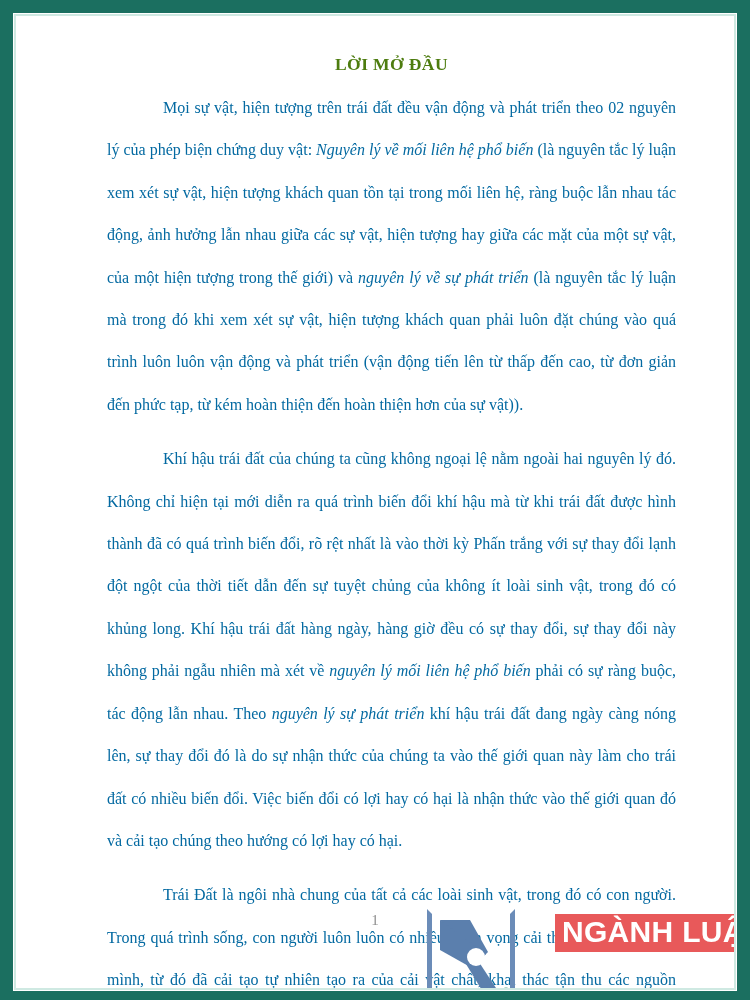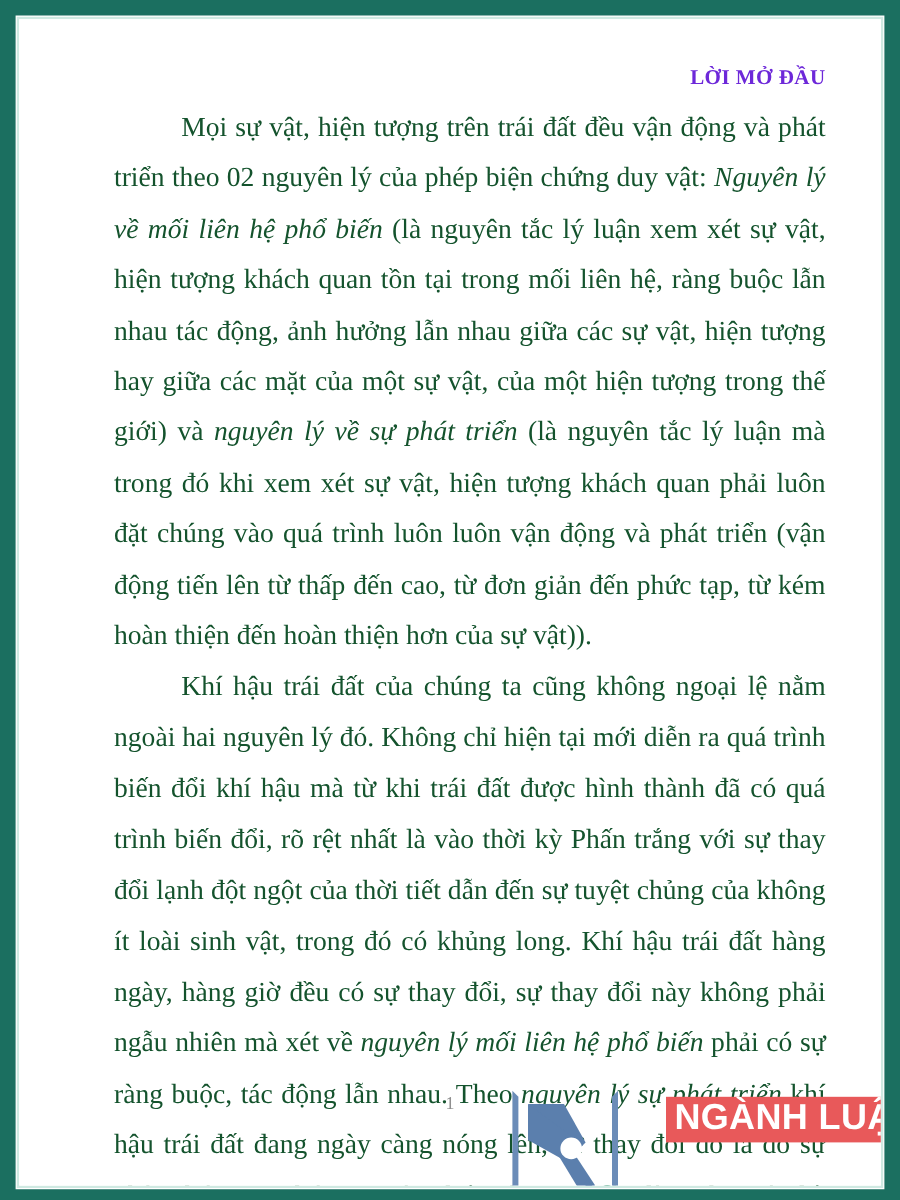--- a/index.html
+++ b/index.html
@@ -47,35 +47,35 @@
 
   
   #doc {
     position: absolute;
     left: 79px;
     top: 38px;
     width: 593px;
   }
 
   #doc-title {
-    text-align: right;
+    text-align: center;
     font-weight: bold;
     font-size: 17.5px;
     letter-spacing: 0.4px;
     margin: 0 0 10px 0;
-    color: #6d28d9;
+    color: #4d7c0f;
   }
 
   .para {
-    margin: 0;
+    margin: 12px;
     text-align: justify;
     text-justify: inter-word;
-    font-size: 23px;
+    font-size: 16px;
     line-height: 42.4px;
-    color: #14532d;
+    color: #0369a1;
     text-indent: 56px;
     hyphens: none;
   }
   .para i {
     font-style: italic;
   }
 
   
   #page-number {
     position: absolute;

